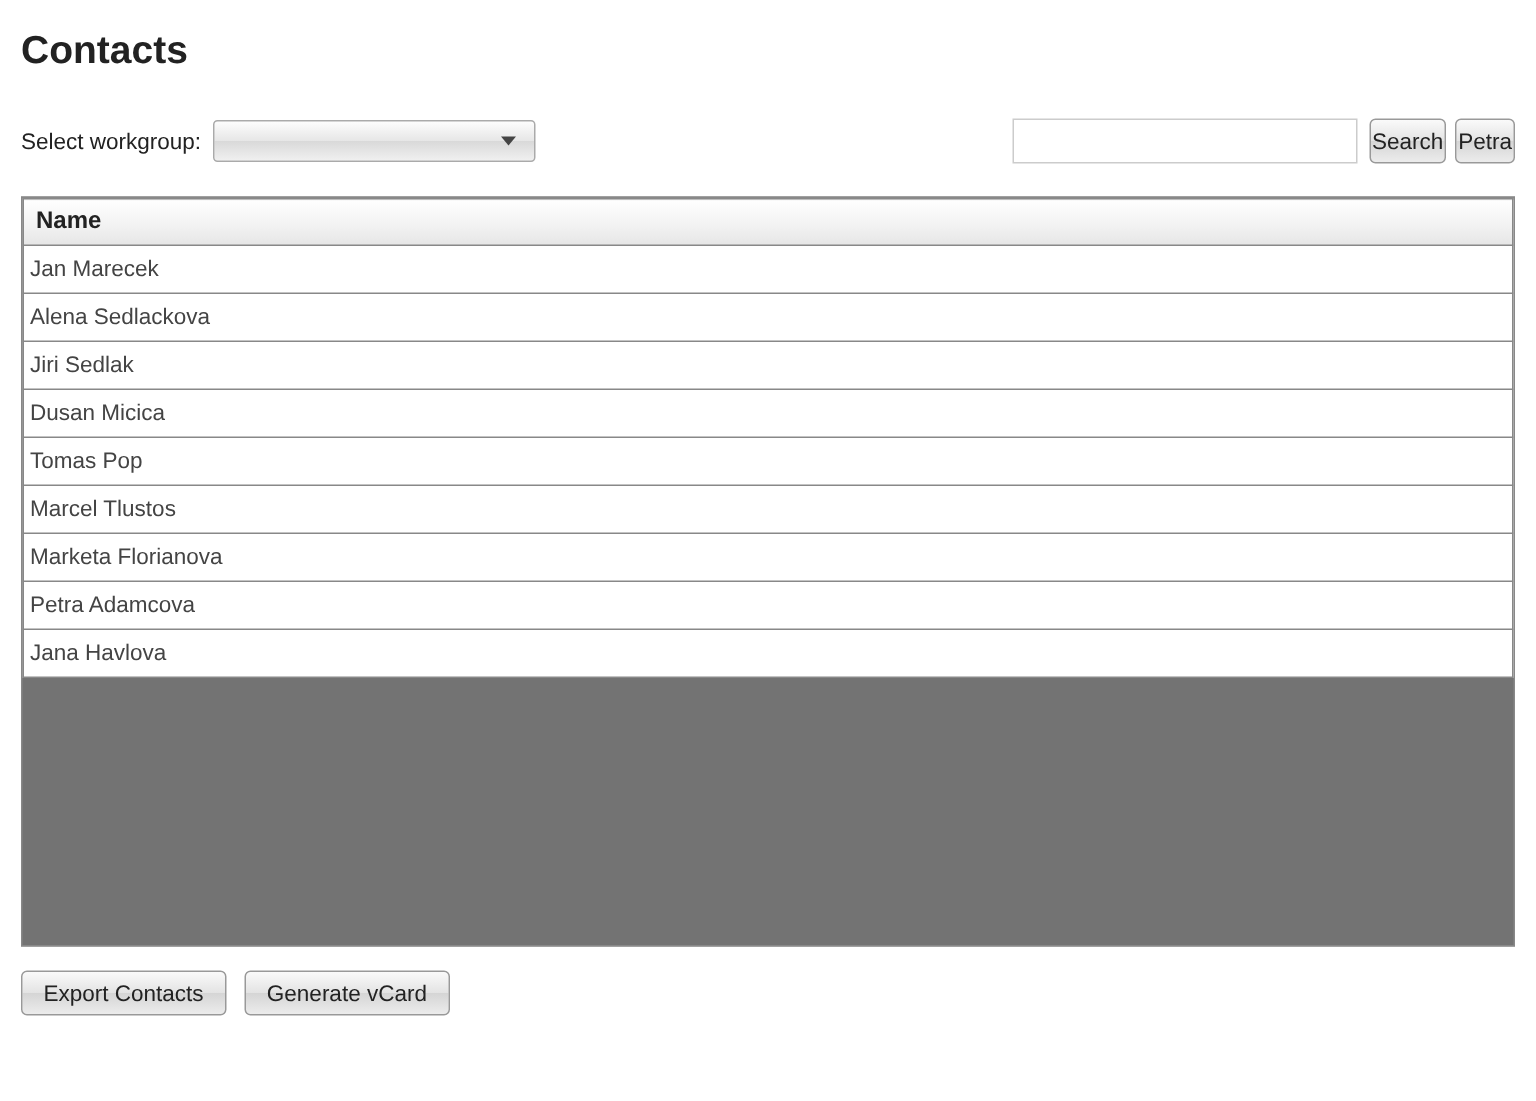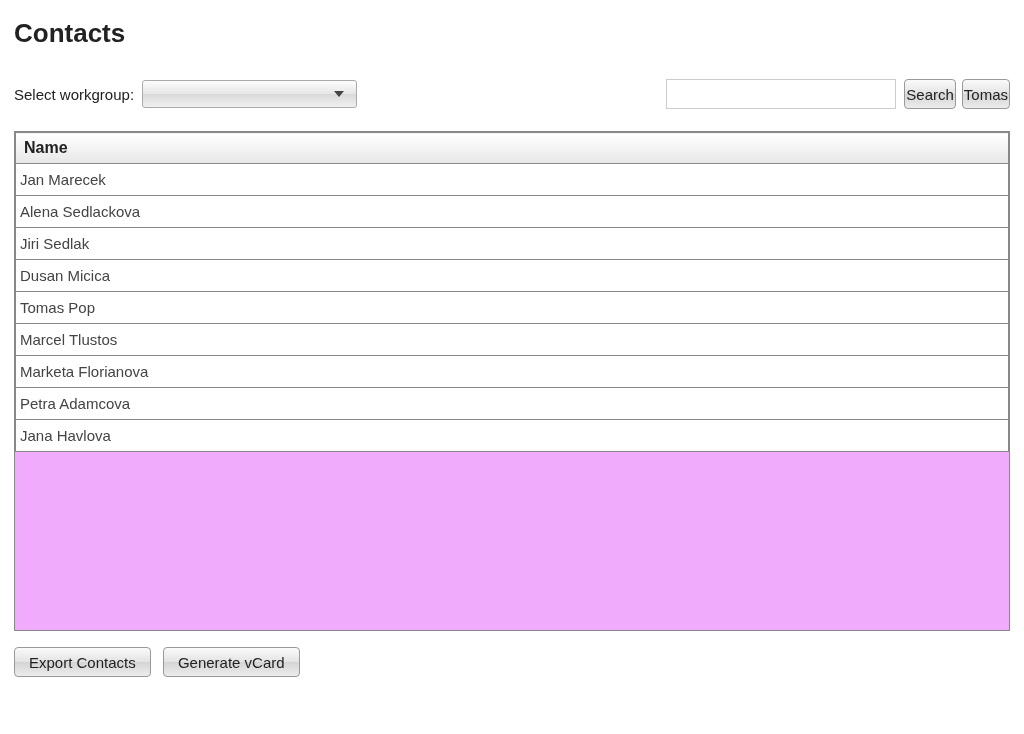--- a/index.html
+++ b/index.html
@@ -70,21 +70,21 @@
     font-family: inherit;
     color: #222;
     cursor: default;
     margin-left: 6px;
   }
   .btn:first-of-type {
     margin-left: 0;
   }
   .table-container {
     border: 1px solid #888;
-    background: #f0abfc;
+    background: #737373;
     width: 100%;
     height: 500px;
     overflow: hidden;
   }
   table.contacts {
     width: 100%;
     border-collapse: collapse;
     background: #fff;
   }
   table.contacts th {
@@ -117,21 +117,21 @@
 <h1 class="page-title">Contacts</h1>
 
 <div class="controls-row">
   <span class="select-label">Select workgroup:</span>
   <div class="workgroup-select">
     <span class="caret"></span>
   </div>
   <div class="spacer"></div>
   <input type="text" class="search-input" value="" style="">
   <button class="btn">Search</button>
-  <button class="btn">Tomas</button>
+  <button class="btn">Petra</button>
 </div>
 
 <div class="table-container">
   <table class="contacts">
     <thead>
       <tr>
         <th>Name</th>
       </tr>
     </thead>
     <tbody id="contacts-body">

